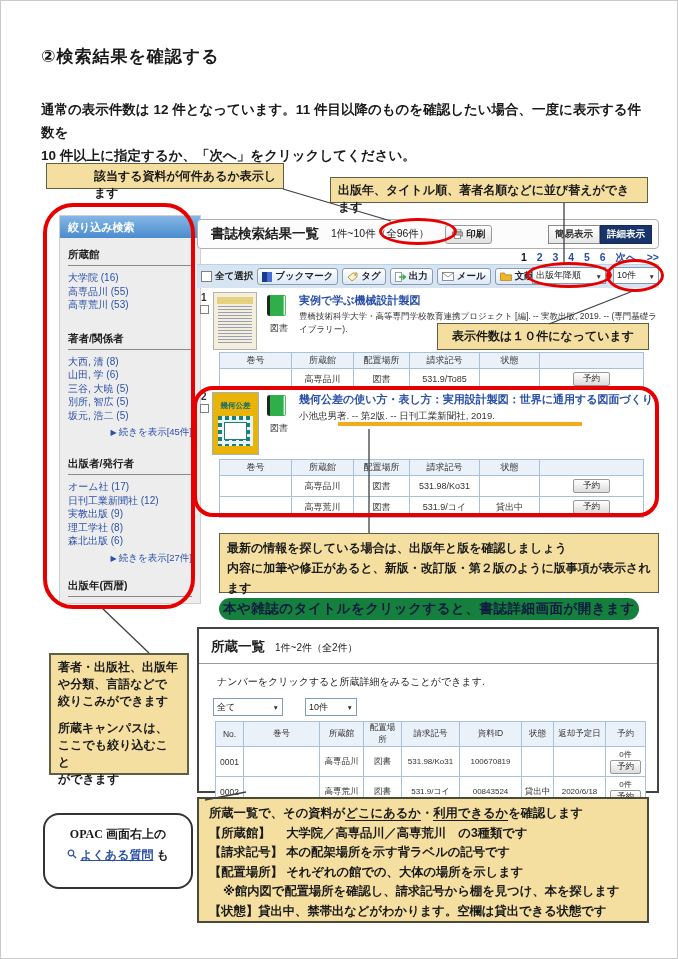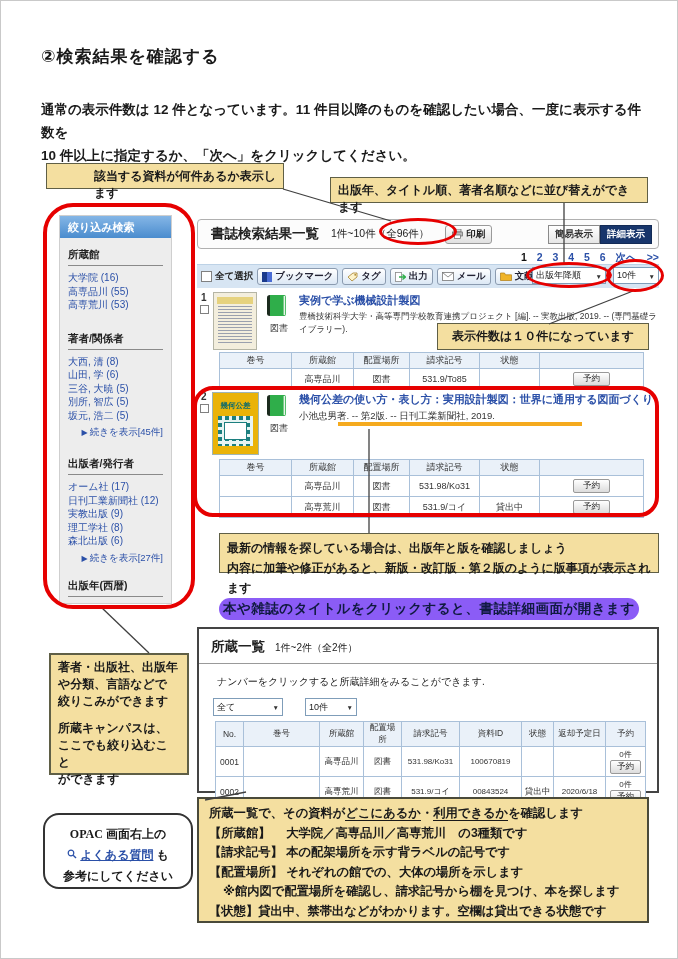--- a/index.html
+++ b/index.html
@@ -75,21 +75,21 @@
   .htable th{background:#eaf1f9;border:1px solid #a9c0d9;font-size:9px;font-weight:normal;
              color:#333;height:15px;padding:0 2px;overflow:hidden;}
   .htable td{border:1px solid #a9c0d9;font-size:9px;color:#333;text-align:center;height:20px;
              padding:0 2px;overflow:hidden;}
   .blue{color:#2b50a8;}
   .reserve-btn{display:inline-block;border:1px solid #999;border-radius:2px;
                background:linear-gradient(#fff,#dcdcdc);font-size:8.5px;padding:0 9px;color:#222;
                cursor:pointer;white-space:nowrap;}
   .orange-line{background:#f5aa1e;height:4px;}
   
-  .hl{background:#8b5cf6;font-size:13.5px;font-weight:bold;color:#101a40;padding:2px 4px;
+  .hl{background:#15803d;font-size:13.5px;font-weight:bold;color:#101a40;padding:2px 4px;
       letter-spacing:0.5px;white-space:nowrap;border-radius:11px;}
   
   .hbox{border:2px solid #444;background:#fff;}
   .hbox-titlerow{display:flex;align-items:baseline;gap:10px;padding:9px 12px 0;}
   .hbox-title{font-size:13.5px;font-weight:bold;color:#222;}
   .hbox-range{font-size:10px;color:#222;}
   .hbox-sep{border-bottom:1px solid #999;margin-top:7px;}
   .hbox-note{font-size:10px;color:#222;margin:11px 0 0 18px;}
   .hbox-filters{display:flex;gap:22px;margin:9px 0 0 14px;}
   
@@ -110,21 +110,21 @@
 
   <div class="abs h1" style="left:40px;top:44px;">②検索結果を確認する</div>
   <div class="abs intro" style="left:40px;top:97px;width:608px;">
     <div>通常の表示件数は 12 件となっています。11 件目以降のものを確認したい場合、一度に表示する件数を</div>
     <div>10 件以上に指定するか、「次へ」をクリックしてください。</div>
   </div>
 
   <div class="abs callout" style="left:45px;top:162px;width:238px;height:26px;padding-left:47px;">該当する資料が何件あるか表示します</div>
   <div class="abs callout" style="left:329px;top:176px;width:318px;height:26px;">出版年、タイトル順、著者名順などに並び替えができます</div>
 
-  <div class="abs sb" style="left:58px;top:214px;width:113px;height:389px;">
+  <div class="abs sb" style="left:58px;top:214px;width:142px;height:389px;">
     <div class="sb-header">絞り込み検索</div>
 
     <div class="sb-section" style="margin-top:10px;">
       <div class="sb-title">所蔵館</div>
       <div class="sb-item">大学院 (16)</div>
       <div class="sb-item">高専品川 (55)</div>
       <div class="sb-item">高専荒川 (53)</div>
     </div>
 
     <div class="sb-section" style="margin-top:20px;">
@@ -345,21 +345,21 @@
       <td></td>
       <td>高専荒川</td>
       <td>図書</td>
       <td class="blue">531.9/コイ</td>
       <td>貸出中</td>
       <td><span class="reserve-btn">予約</span></td>
     </tr>
   </tbody>
     </table>
 
-  <div class="abs callout" style="left:218px;top:532px;width:440px;height:40px;line-height:20px;">
+  <div class="abs callout" style="left:218px;top:532px;width:440px;height:60px;line-height:20px;">
     <div>最新の情報を探している場合は、出版年と版を確認しましょう</div>
     <div>内容に加筆や修正があると、新版・改訂版・第２版のように版事項が表示されます</div>
   </div>
 
   <div class="abs hl" style="left:218px;top:597px;">本や雑誌のタイトルをクリックすると、書誌詳細画面が開きます</div>
 
   <div class="abs hbox" style="left:196px;top:626px;width:462px;height:166px;">
     <div class="hbox-titlerow">
       <span class="hbox-title">所蔵一覧</span>
       <span class="hbox-range">1件~2件（全2件）</span>
@@ -458,21 +458,20 @@
     <div>
       <span class="icon">
           <svg width="10" height="10" viewBox="0 0 10 10">
             <circle cx="4" cy="4" r="2.8" fill="none" stroke="#2b50a8" stroke-width="1.2"></circle>
             <line x1="6.2" y1="6.2" x2="9" y2="9" stroke="#2b50a8" stroke-width="1.4"></line>
           </svg>
         </span>
       <span class="link">よくある質問</span>
       <span>も</span>
     </div>
-    <div>参考にしてください</div>
   </div>
 
   <div class="abs redrect" style="left:42px;top:202px;width:152px;height:406px;border-radius:30px;"></div>
   <div class="abs redrect" style="left:192px;top:385px;width:466px;height:131px;border-radius:20px;"></div>
   <div class="abs redoval" style="left:378px;top:217px;width:78px;height:27px;"></div>
   <div class="abs redoval" style="left:525px;top:261px;width:86px;height:26px;"></div>
   <div class="abs redoval" style="left:605px;top:258px;width:58px;height:33px;"></div>
 
   <svg class="annsvg" width="678" height="959">
     <line x1="282" y1="188" x2="390" y2="220" stroke="#404040" stroke-width="1.3"></line>

